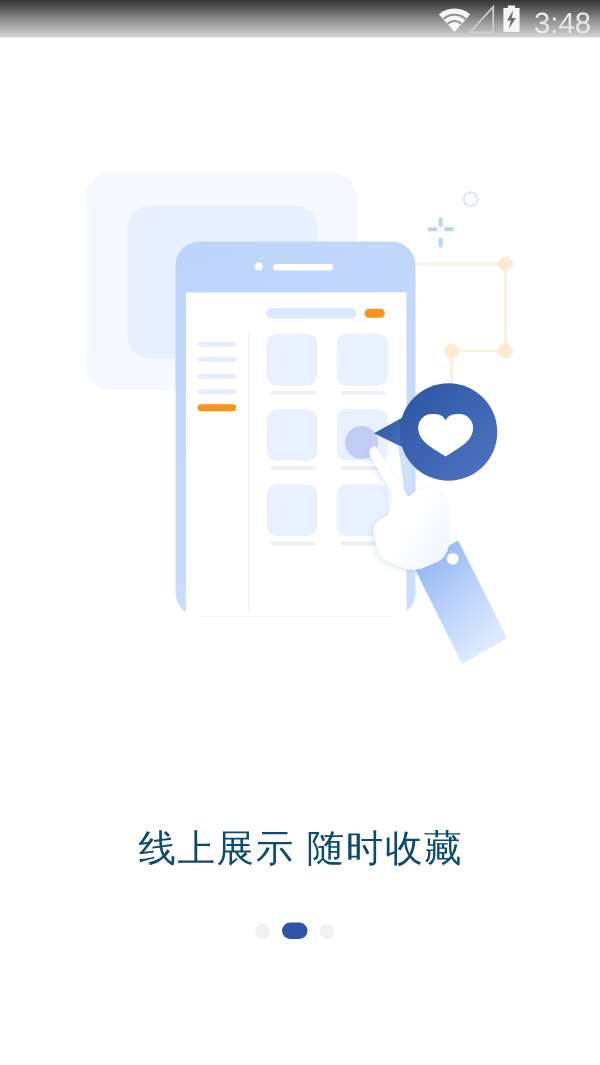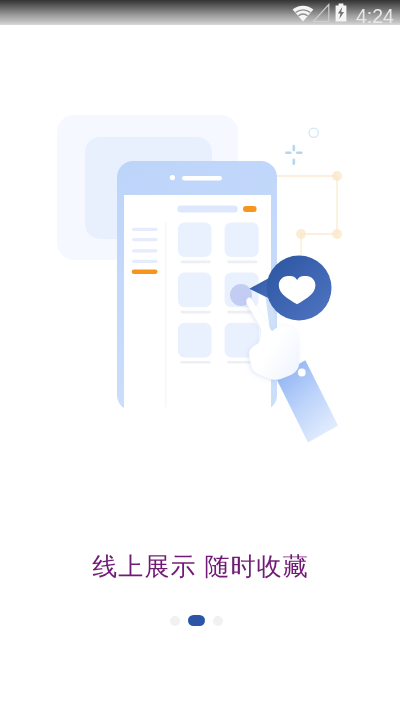--- a/index.html
+++ b/index.html
@@ -15,21 +15,21 @@
   .ic-sig{position:absolute;left:32px;top:3.3px;}
   .ic-bat{position:absolute;left:55px;top:3px;}
   .sb-time{position:absolute;left:76px;top:5.5px;color:#e8e8e8;font-size:19.5px;line-height:20px;
            letter-spacing:0px;white-space:nowrap;font-family:"Liberation Sans",sans-serif;}
 
   
   .illus{position:absolute;left:0;top:25px;width:400px;height:480px;}
 
   
   .caption{position:absolute;left:0;top:551px;width:400px;text-align:center;
-    color:#701a75;font-size:25px;line-height:30px;letter-spacing:1.05px;text-indent:1.05px;
+    color:#0c4a6e;font-size:25px;line-height:30px;letter-spacing:1.05px;text-indent:1.05px;
     font-family:"Liberation Sans","DejaVu Sans",sans-serif;}
 
   
   .dots{position:absolute;left:-3.5px;top:615px;width:400px;height:11px;display:flex;
         justify-content:center;align-items:center;gap:7.5px;}
   .dot{width:10.5px;height:10px;border-radius:5.5px;background:#f1f1f1;}
   .dot.active{width:17.5px;height:10.5px;border-radius:5.5px;background:#2c55a8;}
 </style>
 </head>
 <body>
@@ -46,21 +46,21 @@
           <path d="M6.4 10.8 C7.7 9.7 9.3 9.0 11 9.0 C12.7 9.0 14.3 9.7 15.6 10.8"></path>
         </g>
       </svg>
       <svg class="ic-sig" width="18" height="19" viewBox="0 0 18 19">
         <path d="M16.8 1.6 L16.8 18.6 L1.2 18.6 Z" fill="none" stroke="#cfcfcf" stroke-width="1.15"></path>
       </svg>
       <svg class="ic-bat" width="12" height="19" viewBox="0 0 12 19">
         <path d="M0.6 2.4 L3.6 2.4 L3.6 0.6 L8.4 0.6 L8.4 2.4 L11.4 2.4 L11.4 18.4 L0.6 18.4 Z" fill="#f5f5f5"></path>
         <path d="M7.2 3.9 L2.9 10.6 L5.5 10.6 L4.3 16.0 L9.0 9.0 L6.2 9.0 Z" fill="#6f6f6f"></path>
       </svg>
-      <span class="sb-time">4:24</span>
+      <span class="sb-time">3:48</span>
     </div>
   </div>
 
   <div class="illus">
   <svg width="400" height="480" viewBox="0 0 400 480" xmlns="http://www.w3.org/2000/svg">
     <defs>
       <linearGradient id="gFade" x1="0" y1="0" x2="0" y2="1">
         <stop offset="0" stop-color="#fff" stop-opacity="0"></stop>
         <stop offset="0.48" stop-color="#fff" stop-opacity="0"></stop>
         <stop offset="0.72" stop-color="#fff" stop-opacity="0.75"></stop>

